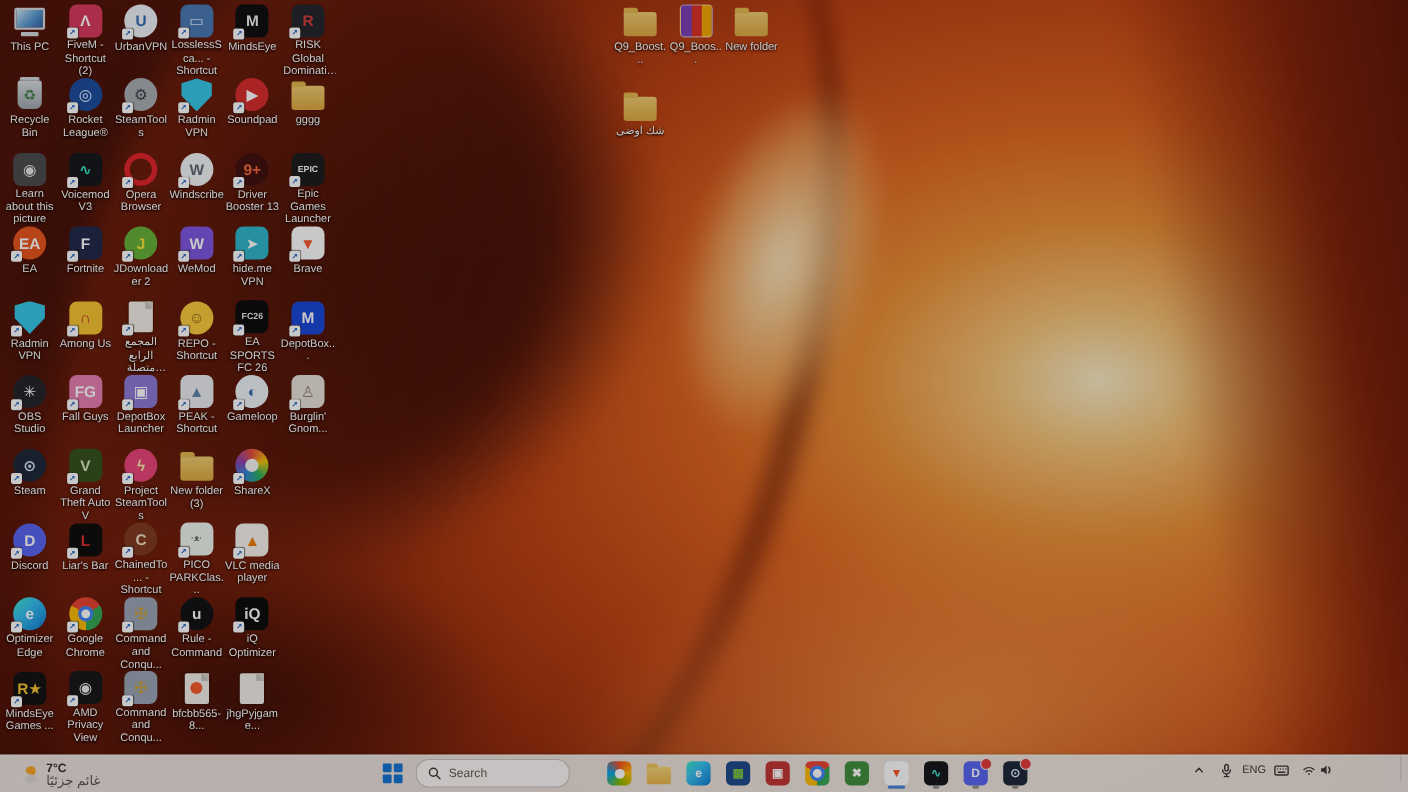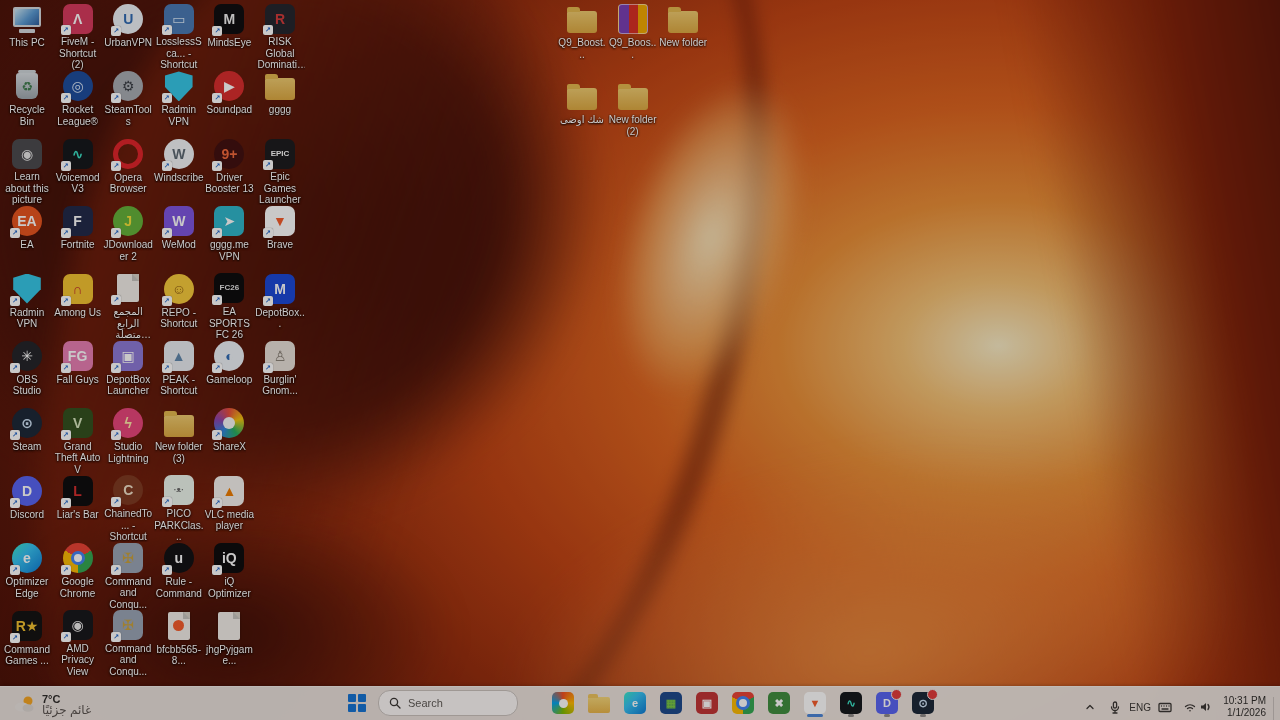--- a/index.html
+++ b/index.html
@@ -98,21 +98,21 @@
   .ticon .body{width:22px;height:22px;font-size:11px;border-radius:5px;}
   .shape-folder-s .body{width:22px;height:16px;margin-top:3px;border-radius:2px;
         background:linear-gradient(#f5d77a,#e8b54a);}
   .shape-folder-s .body::before{content:"";position:absolute;top:-3px;left:0;width:10px;height:4px;
         border-radius:2px 2px 0 0;background:#edc55e;}
   .badge{position:absolute;top:-2px;right:-3px;width:9px;height:9px;border-radius:50%;
         background:#e23b3b;border:1.5px solid #ece7e3;z-index:4;}
   .tbtn.running::after,.tbtn.active::after{content:"";position:absolute;bottom:1px;left:50%;
         transform:translateX(-50%);width:6px;height:3px;border-radius:2px;background:#8f8b88;}
   .tbtn.active::after{width:16px;background:#4b86d8;}
-  .tray{position:absolute;right:2px;top:0;height:100%;display:flex;align-items:flex-end;gap:1px;}
+  .tray{position:absolute;right:2px;top:0;height:100%;display:flex;align-items:flex-start;gap:1px;}
   .tray .tbtn{width:24px;height:26px;border-radius:4px;}
   .lang{font-size:10px;color:#3a3734;font-weight:500;width:28px;height:26px;}
   .clock{font-size:10px;color:#2f2d2b;text-align:right;line-height:11.5px;padding:2px 6px;border-radius:4px;cursor:pointer;margin-top:32px;}
   .nub{width:4px;height:70%;border-left:1px solid rgba(0,0,0,.15);cursor:pointer;}
   .ticosvg{stroke:#3a3734;fill:none;stroke-width:1.3;stroke-linecap:round;stroke-linejoin:round;}
 </style>
 </head>
 <body>
 
 <div class="screen">
@@ -210,21 +210,21 @@
       </div>
       <div class="lbl">Optimizer Edge</div>
     </div>
       <div class="cell">
       <div class="icon32 shape-rounded" style="--bg: #121212; --fg: #f2c230;">
         <span class="body">
             <span class="glyph">R★</span>
           </span>
         <span class="sc"></span>
       </div>
-      <div class="lbl">Command Games ...</div>
+      <div class="lbl">MindsEye Games ...</div>
     </div>
       <div class="cell">
       <div class="icon32 shape-rounded" style="--bg: #d83a5e; --fg: #ffffff;">
         <span class="body">
             <span class="glyph">Λ</span>
           </span>
         <span class="sc"></span>
       </div>
       <div class="lbl">FiveM - Shortcut (2)</div>
     </div>
@@ -363,21 +363,21 @@
       </div>
       <div class="lbl">DepotBox Launcher</div>
     </div>
       <div class="cell">
       <div class="icon32 shape-circle" style="--bg: #e8467c; --fg: #ffe9a8;">
         <span class="body">
             <span class="glyph">ϟ</span>
           </span>
         <span class="sc"></span>
       </div>
-      <div class="lbl">Studio Lightning</div>
+      <div class="lbl">Project SteamTools</div>
     </div>
       <div class="cell">
       <div class="icon32 shape-circle" style="--bg: #7e3a22; --fg: #efe0c8;">
         <span class="body">
             <span class="glyph">C</span>
           </span>
         <span class="sc"></span>
       </div>
       <div class="lbl">ChainedTo... - Shortcut</div>
     </div>
@@ -516,21 +516,21 @@
       </div>
       <div class="lbl">Driver Booster 13</div>
     </div>
       <div class="cell">
       <div class="icon32 shape-rounded" style="--bg: #2fb8cc; --fg: #ffffff;">
         <span class="body">
             <span class="glyph">➤</span>
           </span>
         <span class="sc"></span>
       </div>
-      <div class="lbl">gggg.me VPN</div>
+      <div class="lbl">hide.me VPN</div>
     </div>
       <div class="cell">
       <div class="icon32 shape-rounded" style="--bg: #0c0c0e; --fg: #e8e8e8;">
         <span class="body">
             <span class="glyph sm">FC26</span>
           </span>
         <span class="sc"></span>
       </div>
       <div class="lbl">EA SPORTS FC 26</div>
     </div>
@@ -665,29 +665,20 @@
       <div class="lbl">New folder</div>
     </div>
       <div class="cell">
       <div class="icon32 shape-folder">
         <span class="body">
             <span class="glyph"></span>
           </span>
 
       </div>
       <div class="lbl">شك اوضى</div>
-    </div>
-      <div class="cell">
-      <div class="icon32 shape-folder">
-        <span class="body">
-            <span class="glyph"></span>
-          </span>
-
-      </div>
-      <div class="lbl">New folder (2)</div>
     </div>
     </div>
 
   <div class="taskbar">
 
     <div class="widgets">
       <svg width="24" height="20" viewBox="0 0 24 20">
         <circle cx="16" cy="7" r="4.5" fill="#f5a623"></circle>
         <ellipse cx="10" cy="13" rx="7" ry="4.5" fill="#e9e5e1"></ellipse>
         <ellipse cx="16" cy="14" rx="5.5" ry="3.8" fill="#dcd6d1"></ellipse>

